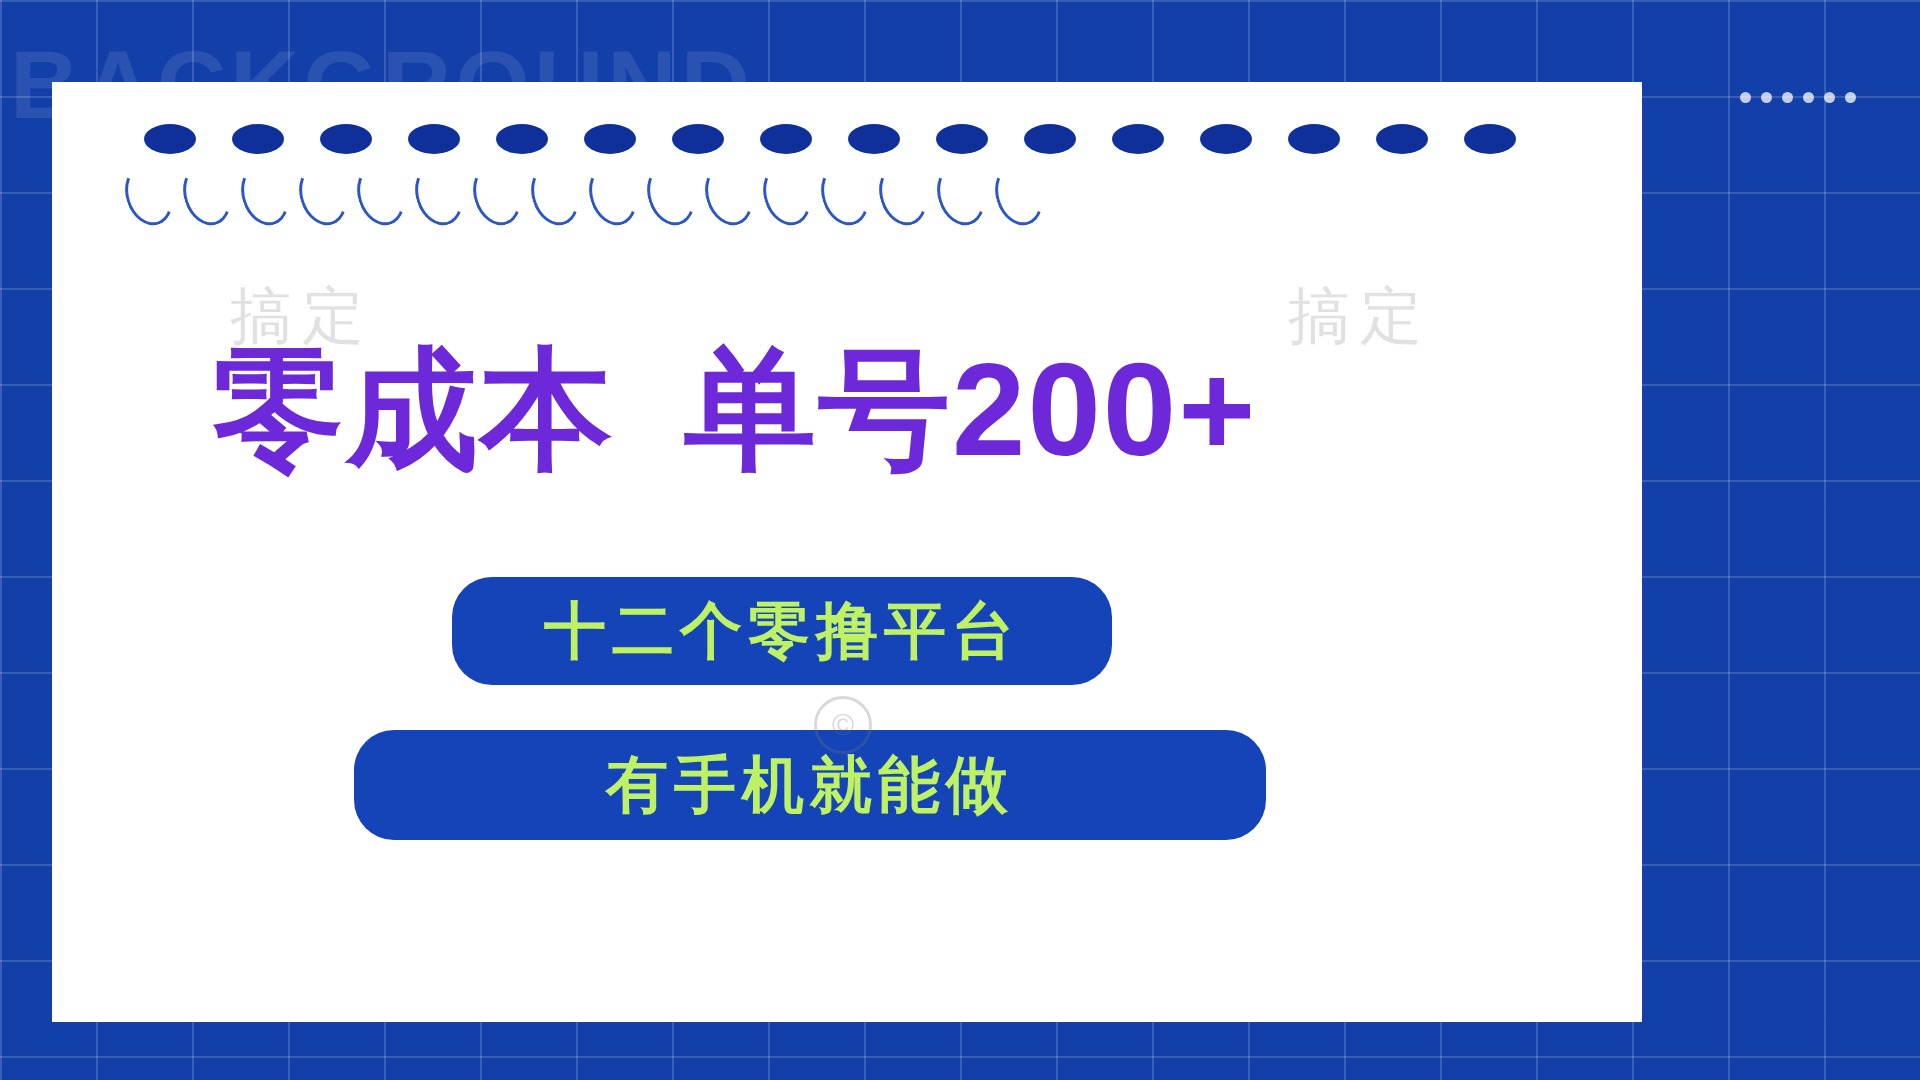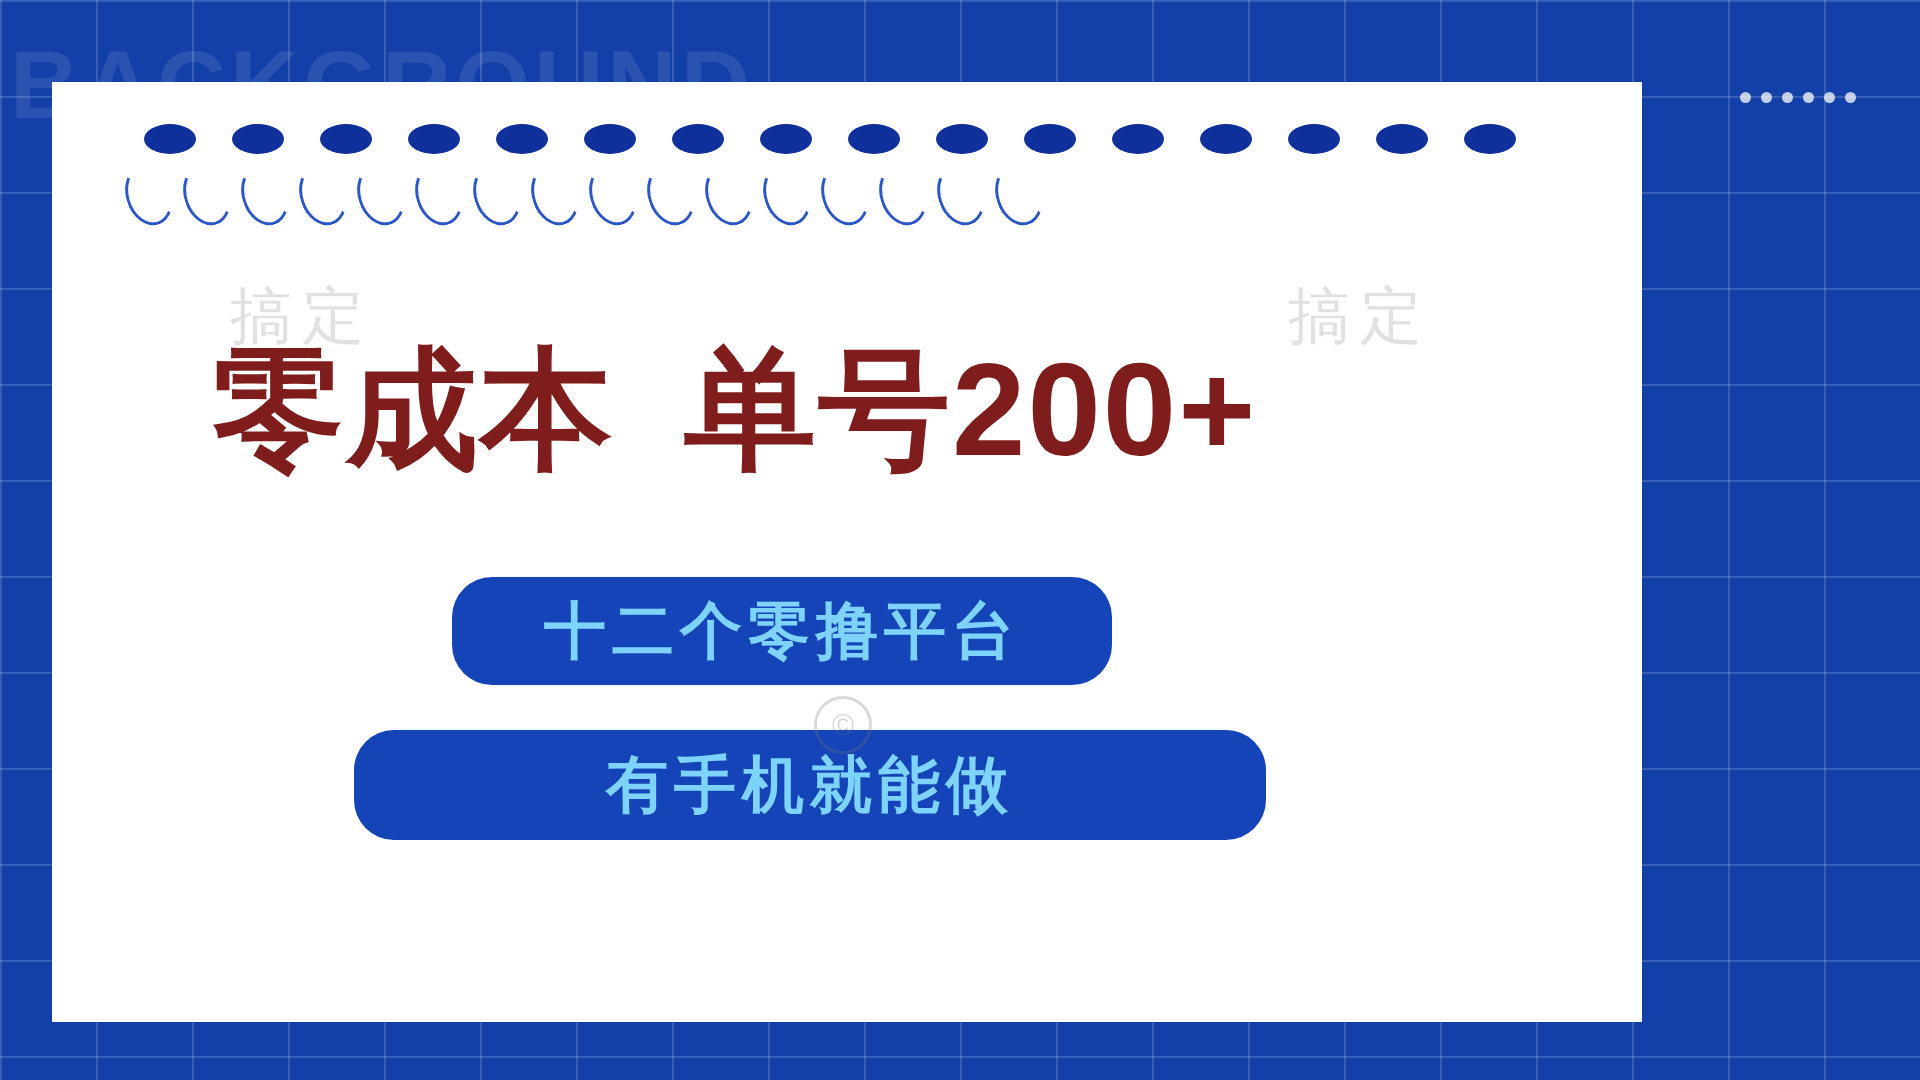--- a/index.html
+++ b/index.html
@@ -88,32 +88,32 @@
   }
 
   
   #headline {
     position: absolute;
     left: 160px;
     top: 252px;
     width: 1300px;
     font-size: 132px;
     font-weight: bold;
-    color: #7f1d1d;
+    color: #6d28d9;
     letter-spacing: 2px;
     line-height: 1.15;
     white-space: nowrap;
   }
   #headline .gap { display: inline-block; width: 70px; }
 
   
   .pill {
     position: absolute;
     background: #1544b8;
-    color: #7dd3fc;
+    color: #bef264;
     border-radius: 40px;
     display: flex;
     align-items: center;
     justify-content: center;
     font-weight: bold;
     letter-spacing: 6px;
     white-space: nowrap;
   }
   #pill-1 {
     left: 400px;

